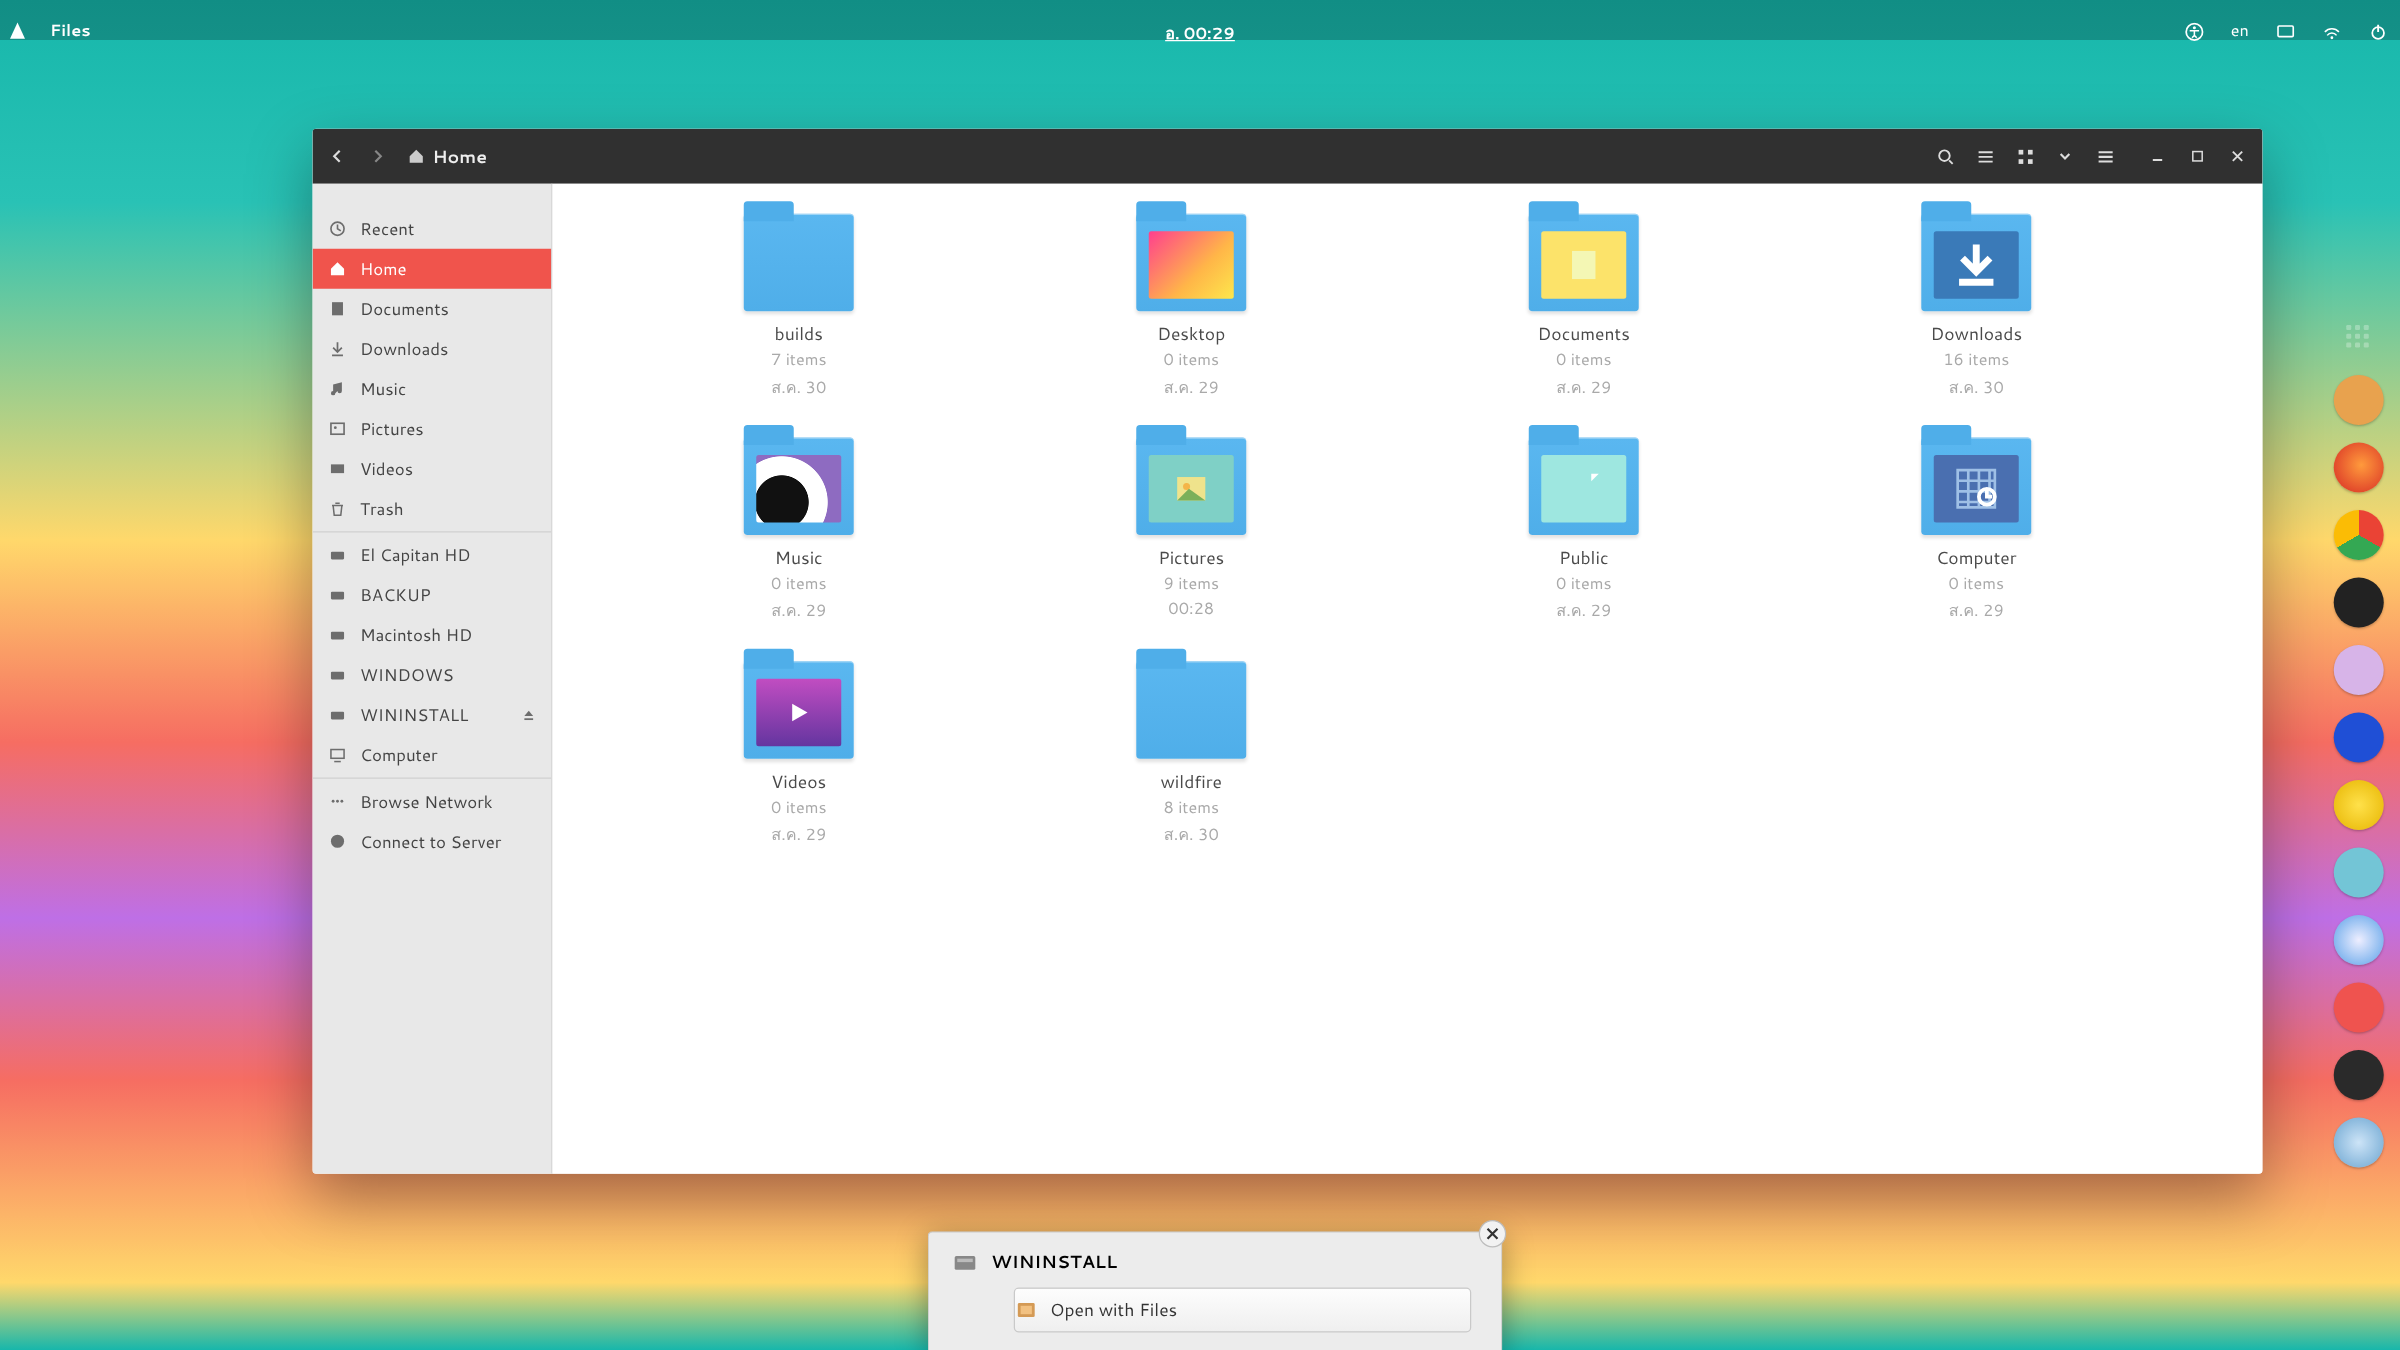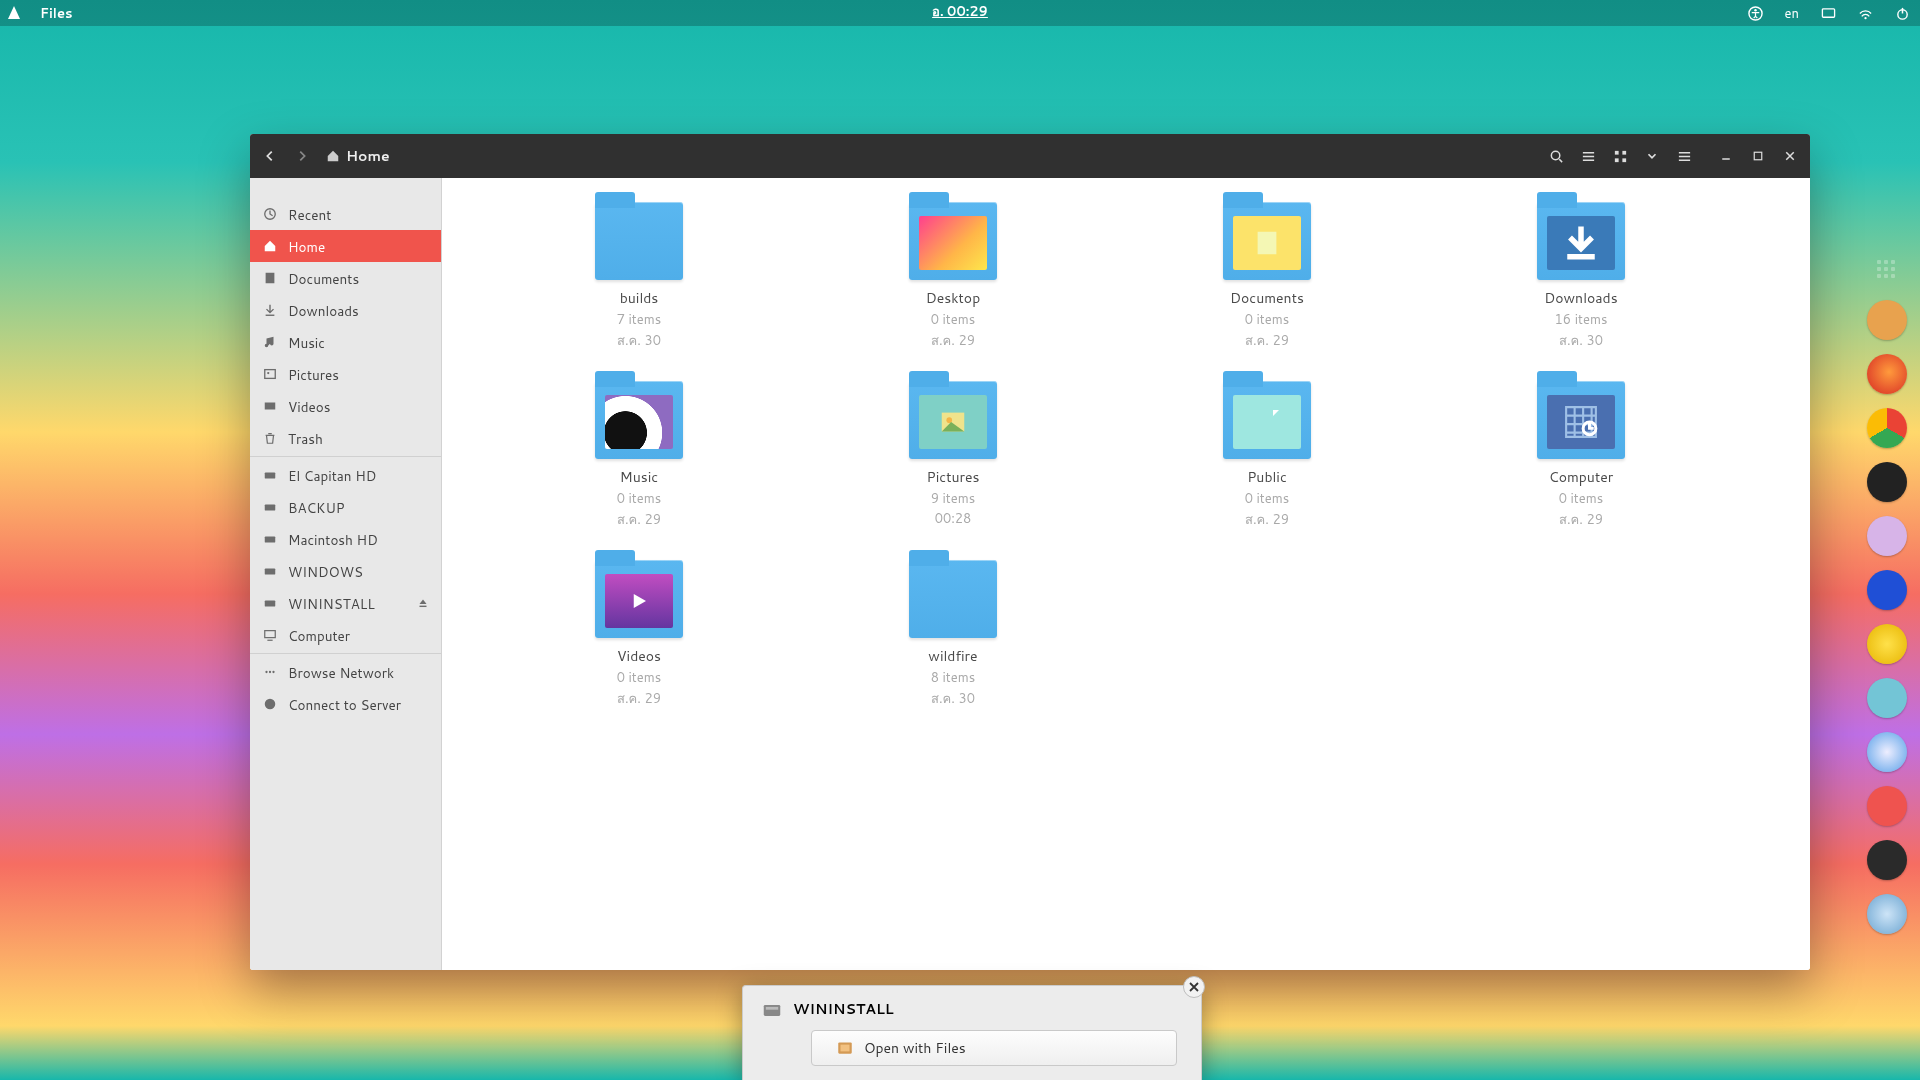--- a/index.html
+++ b/index.html
@@ -16,31 +16,31 @@
       #ffd86b 95%,
       #17b7ab 100%
     );
     position: relative;
   }
   
   .panel {
     position: absolute; top: 0; left: 0; right: 0; height: 26px;
     background: rgba(0,0,0,0.22);
     color: #fff; font-weight: 700; font-size: 13px;
-    display: flex; align-items: flex-end; padding: 4px 6px;
+    display: flex; align-items: flex-start; padding: 16px 6px;
   }
   .panel .left, .panel .center, .panel .right { display: flex; align-items: center; gap: 18px; }
   .panel .center { position: absolute; left: 50%; transform: translateX(-50%); text-decoration: underline; }
   .panel .right { position: absolute; right: 10px; gap: 22px; }
   .panel svg, .panel .glyph { display: block; }
   .panel-item { display: flex; align-items: center; gap: 6px; cursor: pointer; }
 
   
   .window {
-    position: absolute; left: 250px; top: 134px; width: 1560px; height: 836px;
+    position: absolute; left: 250px; top: 103px; width: 1560px; height: 836px;
     background: #fff; border-radius: 3px; box-shadow: 0 20px 50px rgba(0,0,0,0.35);
     display: flex; flex-direction: column; overflow: hidden;
   }
   .titlebar {
     height: 44px; background: #303030; color: #ddd; display: flex; align-items: center;
     padding: 0 4px; flex-shrink: 0;
   }
   .tb-btn {
     width: 32px; height: 32px; display: flex; align-items: center; justify-content: center;
     border-radius: 3px; cursor: pointer; color: #ddd;
@@ -107,21 +107,21 @@
   .notif .close {
     position: absolute; right: -4px; top: -10px;
     width: 22px; height: 22px; border-radius: 50%; background: #f2f2f2;
     border: 1px solid #bdbdbd; display: flex; align-items: center; justify-content: center;
     font-weight: 700; cursor: pointer; font-size: 14px;
   }
   .notif-head { display: flex; align-items: center; gap: 10px; font-weight: 700; margin-bottom: 10px; margin-left: 4px; }
   .notif-btns { display: flex; flex-direction: column; gap: 10px; padding-left: 54px; padding-right: 10px; }
   .notif-btn {
     height: 36px; border: 1px solid #c9c9c9; background: linear-gradient(#fdfdfd,#efefef);
-    border-radius: 4px; display: flex; align-items: center; gap: 10px; padding: 0 24px;
+    border-radius: 4px; display: flex; align-items: center; gap: 10px; padding: 0 0;
     cursor: pointer; font-size: 14px; color: #333;
   }
 
   
   .dock {
     position: absolute; right: 6px; top: 260px; width: 54px;
     display: flex; flex-direction: column; align-items: center; gap: 14px;
   }
   .dock-item {
     width: 40px; height: 40px; border-radius: 50%;

